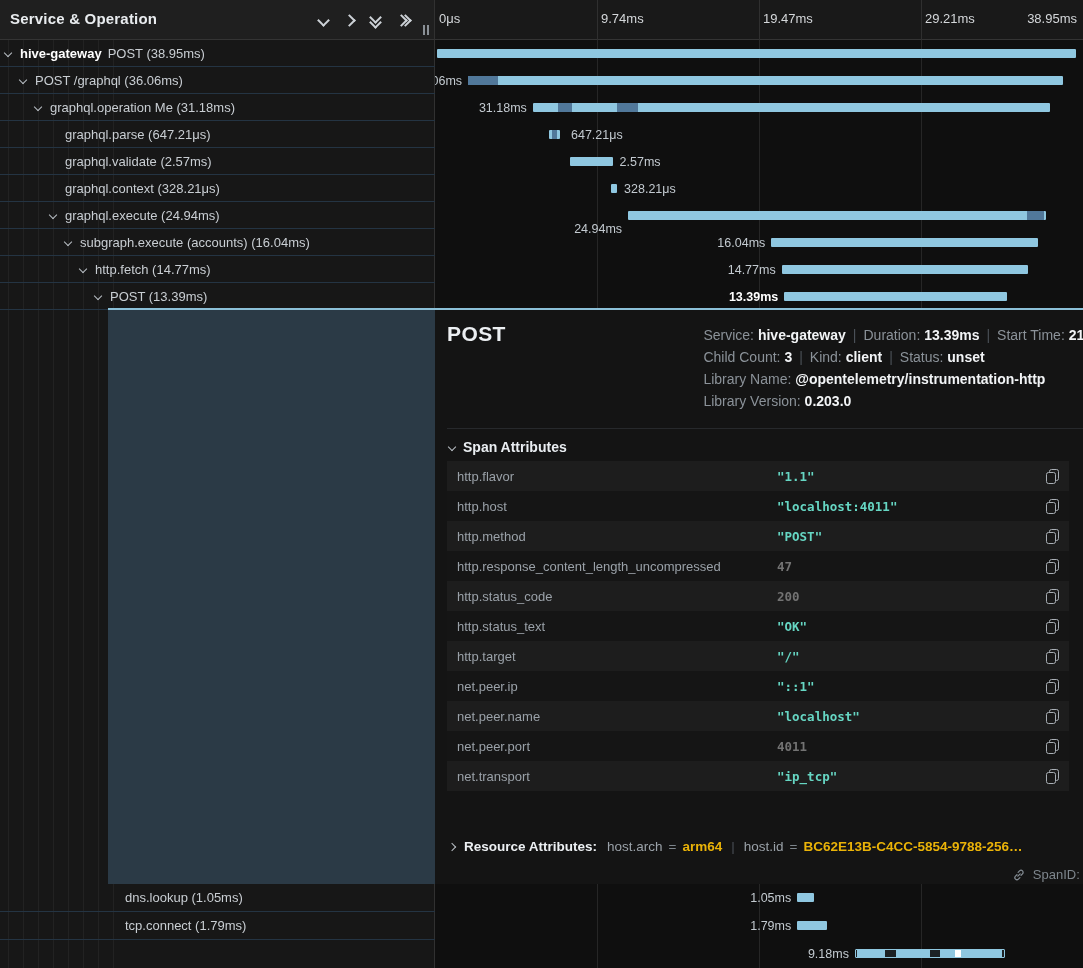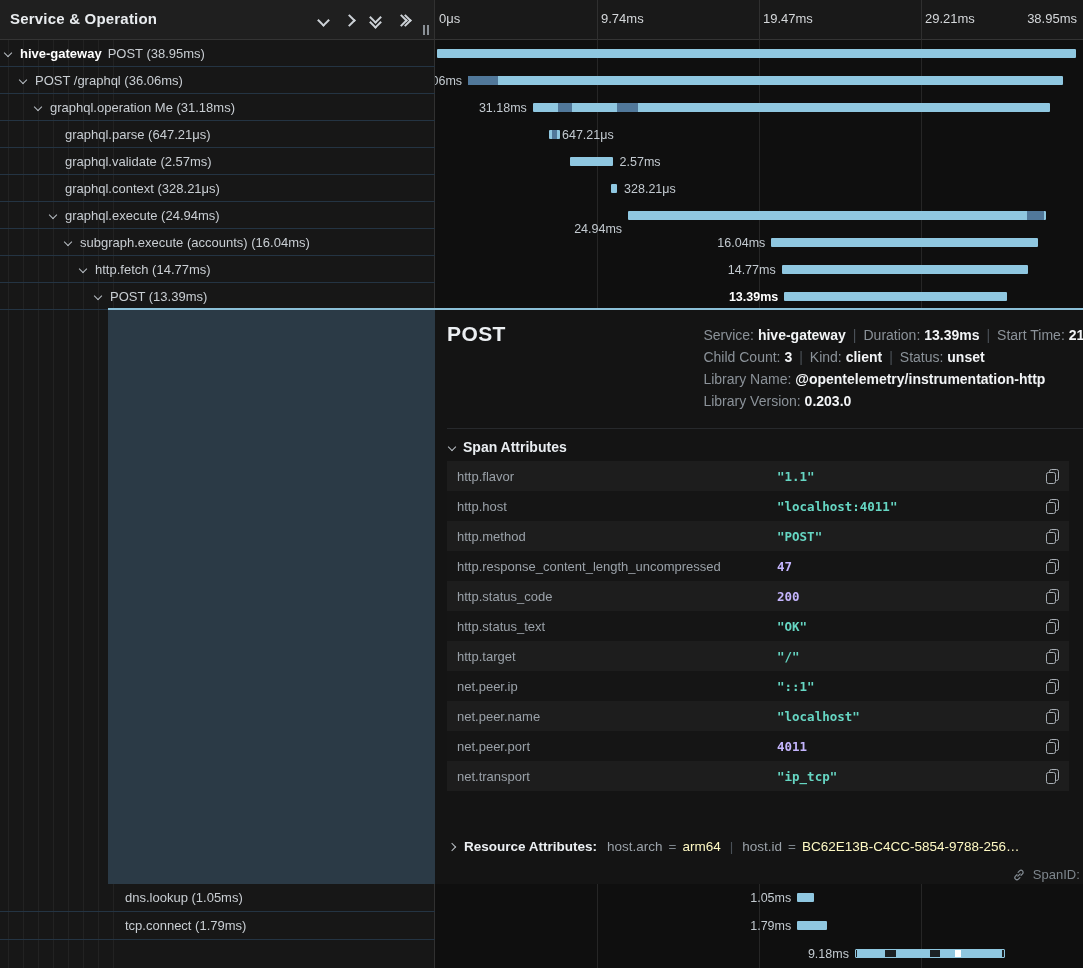--- a/index.html
+++ b/index.html
@@ -66,28 +66,28 @@
   .meta .sep{color:#4a5057;padding:0 7px;}
   .d-div{position:absolute;left:12px;right:14px;top:118px;height:1px;background:#27292c;}
   .attrs-hd{position:absolute;left:14px;top:129px;font-size:14px;font-weight:700;color:#e9edf1;display:flex;align-items:center;gap:8px;cursor:pointer;}
   .attr-table{position:absolute;left:12px;top:151px;width:622px;}
   .arow{height:30px;position:relative;}
   .arow:nth-child(odd){background:#1d1d1d;}
   .arow:nth-child(even){background:#151515;}
   .akey{position:absolute;left:10px;top:8px;font-size:13px;color:#9aa1a8;white-space:nowrap;}
   .aval{position:absolute;left:330px;top:8px;font-family:"DejaVu Sans Mono", monospace;font-size:12.5px;font-weight:700;white-space:nowrap;}
   .aval.string{color:#66d6c3;}
-  .aval.number{color:#c4b5fd;text-align:center;}
+  .aval.number{color:#737373;text-align:center;}
   .copy{position:absolute;right:10px;top:8px;cursor:pointer;line-height:0;}
   .resource{position:absolute;left:14px;top:529px;font-size:13.5px;color:#8b9299;display:flex;align-items:center;white-space:nowrap;cursor:pointer;}
   .resource .chv{margin-right:9px;}
   .res-t{color:#edf0f3;font-weight:700;margin-right:10px;}
   .rkey{color:#9aa1a8;}
   .req{color:#7d858c;margin:0 6px;}
-  .rval{color:#fef9c3;font-weight:400;}
+  .rval{color:#eab308;font-weight:700;}
   .res-sep{color:#4a5057;margin:0 9px;}
   .spanid{position:absolute;right:14px;top:557px;font-size:13px;color:#7e868d;display:flex;align-items:center;gap:7px;}
   .spanid b{color:#dfe3e7;font-weight:700;}
 </style>
 </head>
 <body>
 
 <div class="left-bg"></div>
 <div class="guides" id="guides">
     <div class="guide" style="left: 8px;"></div>
@@ -211,21 +211,21 @@
       <div class="bar" style="left: 97.848px; width: 517.104px;">
         <div class="seg" style="left: 4.8%; width: 2.8%;"></div>
         <div class="seg" style="left: 16.2%; width: 4.1%;"></div>
       </div>
       <div class="durlab" style="right: 556.152px;">31.18ms</div>
     </div>
     <div class="brow">
       <div class="bar" style="left: 114.048px; width: 11.016px;">
         <div class="seg" style="left: 25%; width: 50%;"></div>
       </div>
-      <div class="durlab" style="left: 127px;">647.21μs</div>
+      <div class="durlab" style="left: 136px;">647.21μs</div>
     </div>
     <div class="brow">
       <div class="bar" style="left: 134.784px; width: 42.768px;"></div>
       <div class="durlab" style="left: 184.552px;">2.57ms</div>
     </div>
     <div class="brow">
       <div class="bar" style="left: 176.256px; width: 5.832px;"></div>
       <div class="durlab" style="left: 189.088px;">328.21μs</div>
     </div>
     <div class="brow">

